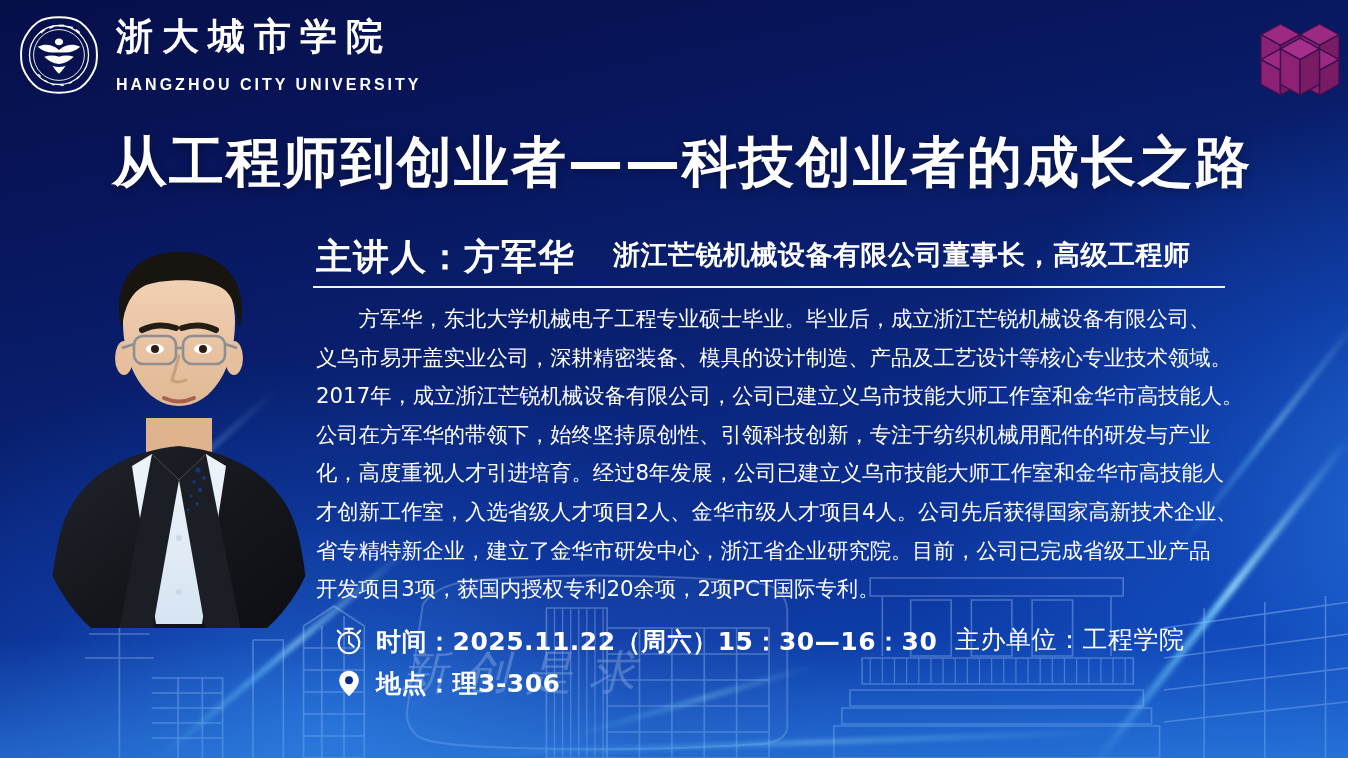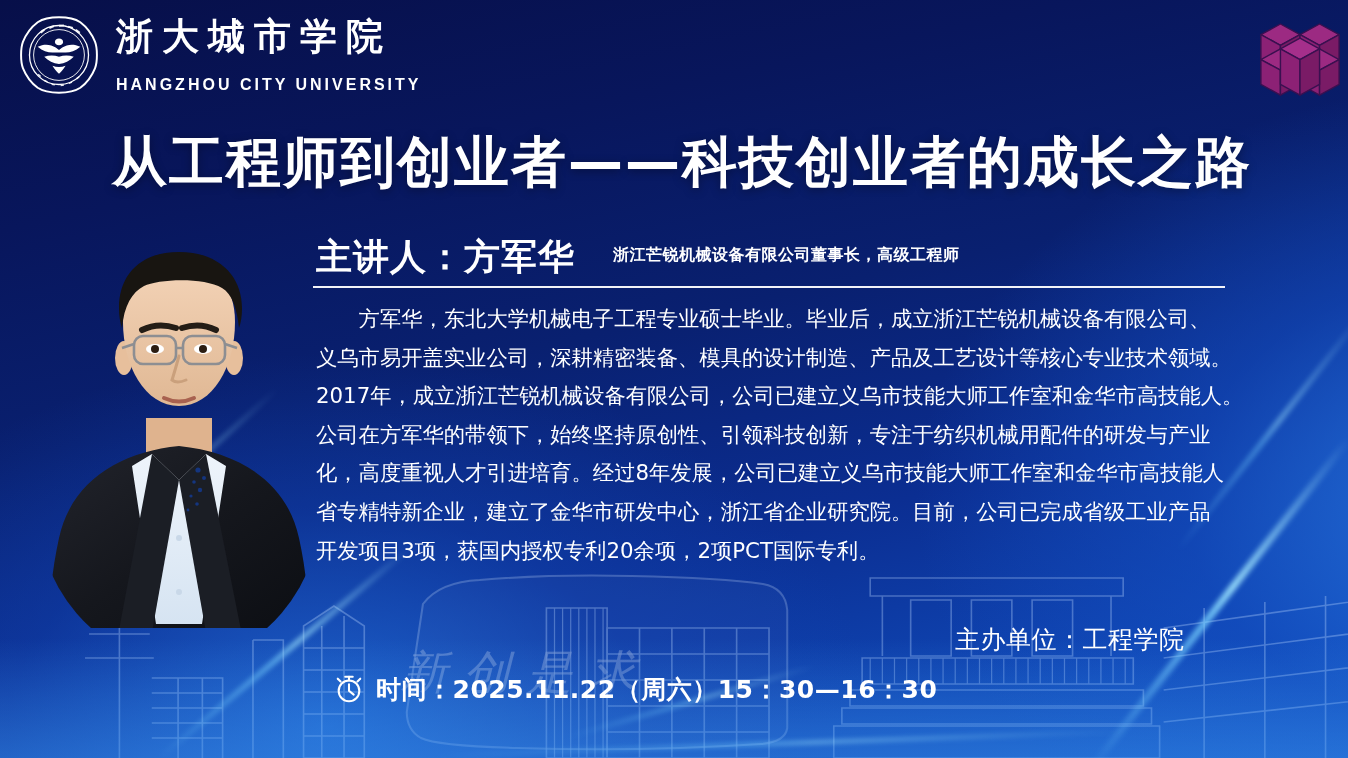--- a/index.html
+++ b/index.html
@@ -42,29 +42,29 @@
     font-family:"DejaVu Sans","Liberation Sans",sans-serif;
     font-size:55px;font-weight:700;color:#ffffff;letter-spacing:2px;white-space:nowrap;
     text-shadow:0 2px 10px rgba(0,0,0,.35);}
   
   .speaker-row{position:absolute;left:316px;top:216px;width:930px;display:flex;align-items:center;margin-top:16px;}
   .speaker-name{font-family:"DejaVu Sans","Liberation Sans",sans-serif;
     font-size:36px;font-weight:700;color:#fff;white-space:nowrap;letter-spacing:1px;line-height:1.25;
     flex:0 0 auto;padding-top:2px;}
   .speaker-titles{margin-left:38px;display:flex;flex-direction:column;justify-content:center;}
   .speaker-titles span{font-family:"DejaVu Sans","Liberation Sans",sans-serif;
-    font-size:16px;font-weight:700;color:#ffffff;line-height:1.42;white-space:nowrap;letter-spacing:.5px;}
+    font-size:27px;font-weight:700;color:#ffffff;line-height:1.42;white-space:nowrap;letter-spacing:.5px;}
   .divider{position:absolute;left:313px;top:286px;width:912px;height:2px;background:#ffffff;opacity:.95;}
   
   .bio{position:absolute;left:316px;top:300px;width:928px;}
   .bio p{margin:0 0 0 0;font-family:"DejaVu Sans","Liberation Sans",sans-serif;
     font-size:21.3px;color:#ffffff;line-height:38.6px;white-space:nowrap;letter-spacing:0px;}
   
   .info{position:absolute;left:334px;top:620px;}
-  .info-line{display:flex;align-items:center;height:42px;margin-top:48px;}
+  .info-line{display:flex;align-items:center;height:42px;}
   .info-ico{width:30px;height:30px;flex:0 0 auto;margin-right:12px;}
   .info-txt{font-family:"DejaVu Sans","Liberation Sans",sans-serif;font-size:25px;font-weight:700;
      color:#fff;white-space:nowrap;letter-spacing:.5px;}
   .host{position:absolute;left:955px;top:623px;font-family:"DejaVu Sans","Liberation Sans",sans-serif;
      font-size:25px;font-weight:400;color:#fff;white-space:nowrap;letter-spacing:.5px;}
   
   .portrait{position:absolute;left:28px;top:208px;width:302px;height:420px;overflow:hidden;}
   .portrait svg{display:block;}
 </style>
 </head>
@@ -267,20 +267,21 @@
     </div>
   </div>
   <div class="divider"></div>
 
   <div class="bio">
     <p>　　方军华，东北大学机械电子工程专业硕士毕业。毕业后，成立浙江芒锐机械设备有限公司、</p>
     <p>义乌市易开盖实业公司，深耕精密装备、模具的设计制造、产品及工艺设计等核心专业技术领域。</p>
     <p>2017年，成立浙江芒锐机械设备有限公司，公司已建立义乌市技能大师工作室和金华市高技能人。</p>
     <p>公司在方军华的带领下，始终坚持原创性、引领科技创新，专注于纺织机械用配件的研发与产业</p>
     <p>化，高度重视人才引进培育。经过8年发展，公司已建立义乌市技能大师工作室和金华市高技能人</p>
+    <p>才创新工作室，入选省级人才项目2人、金华市级人才项目4人。公司先后获得国家高新技术企业、</p>
     <p>省专精特新企业，建立了金华市研发中心，浙江省企业研究院。目前，公司已完成省级工业产品</p>
     <p>开发项目3项，获国内授权专利20余项，2项PCT国际专利。</p>
   </div>
 
   <div class="info">
     <div class="info-line">
       <svg class="info-ico" viewBox="0 0 32 32">
         <g fill="none" stroke="#ffffff" stroke-width="2.2" stroke-linecap="round">
           <circle cx="16" cy="18" r="11"></circle>
           <path d="M16 11 v7 l5 4"></path>

